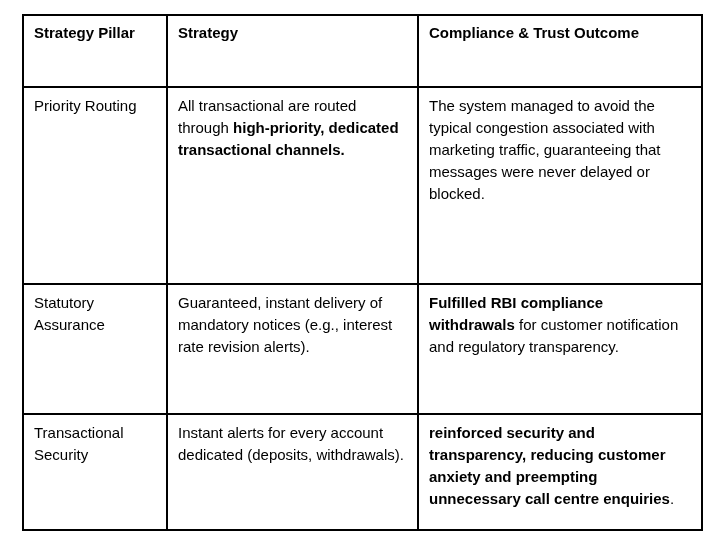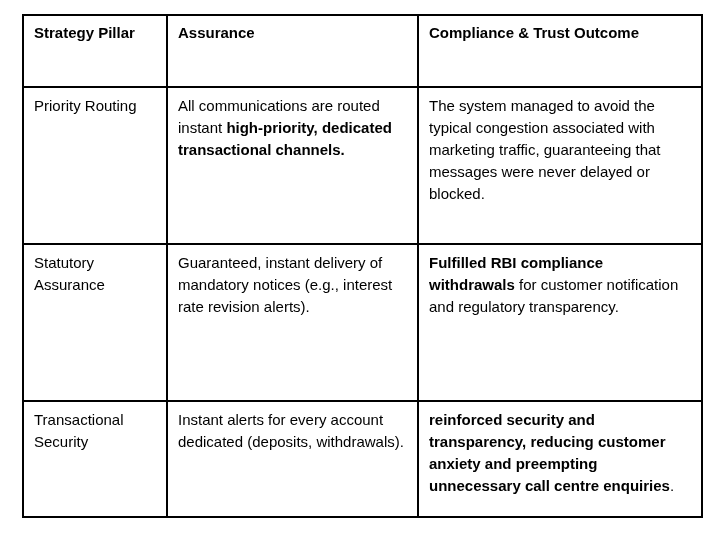--- a/index.html
+++ b/index.html
@@ -44,47 +44,47 @@
     font-weight: bold;
     padding-top: 6px;
   }
   td.pillar {
     font-weight: bold;
   }
   .b {
     font-weight: bold;
   }
   tr.r-head { height: 72px; }
-  tr.r1 { height: 157px; }
-  tr.r2 { height: 157px; }
+  tr.r1 { height: 197px; }
+  tr.r2 { height: 130px; }
   tr.r3 { height: 116px; }
   col.c1 { width: 144px; }
   col.c2 { width: 251px; }
   col.c3 { width: 284px; }
 </style>
 </head>
 <body>
 
 <div class="page">
   <table class="strategy">
     <colgroup>
       <col class="c1">
       <col class="c2">
       <col class="c3">
     </colgroup>
     <tbody>
       <tr class="r-head">
         <th>Strategy Pillar</th>
-        <th>Assurance</th>
+        <th>Strategy</th>
         <th>Compliance &amp; Trust Outcome</th>
       </tr>
 
       <tr class="r1">
         <td class="pillar">Priority Routing</td>
-        <td><span>All communications are routed instant </span><span class="b">high-priority, dedicated transactional channels.</span></td>
+        <td><span>All transactional are routed through </span><span class="b">high-priority, dedicated transactional channels.</span></td>
         <td><span>The system managed to avoid the typical congestion associated with marketing traffic, guaranteeing that messages were never delayed or blocked.</span></td>
       </tr>
 
       <tr class="r2">
         <td class="pillar">Statutory Assurance</td>
         <td><span>Guaranteed, instant delivery of mandatory notices (e.g., interest rate revision alerts).</span></td>
         <td><span class="b">Fulfilled RBI compliance withdrawals</span><span> for customer notification and regulatory transparency.</span></td>
       </tr>
 
       <tr class="r3">

